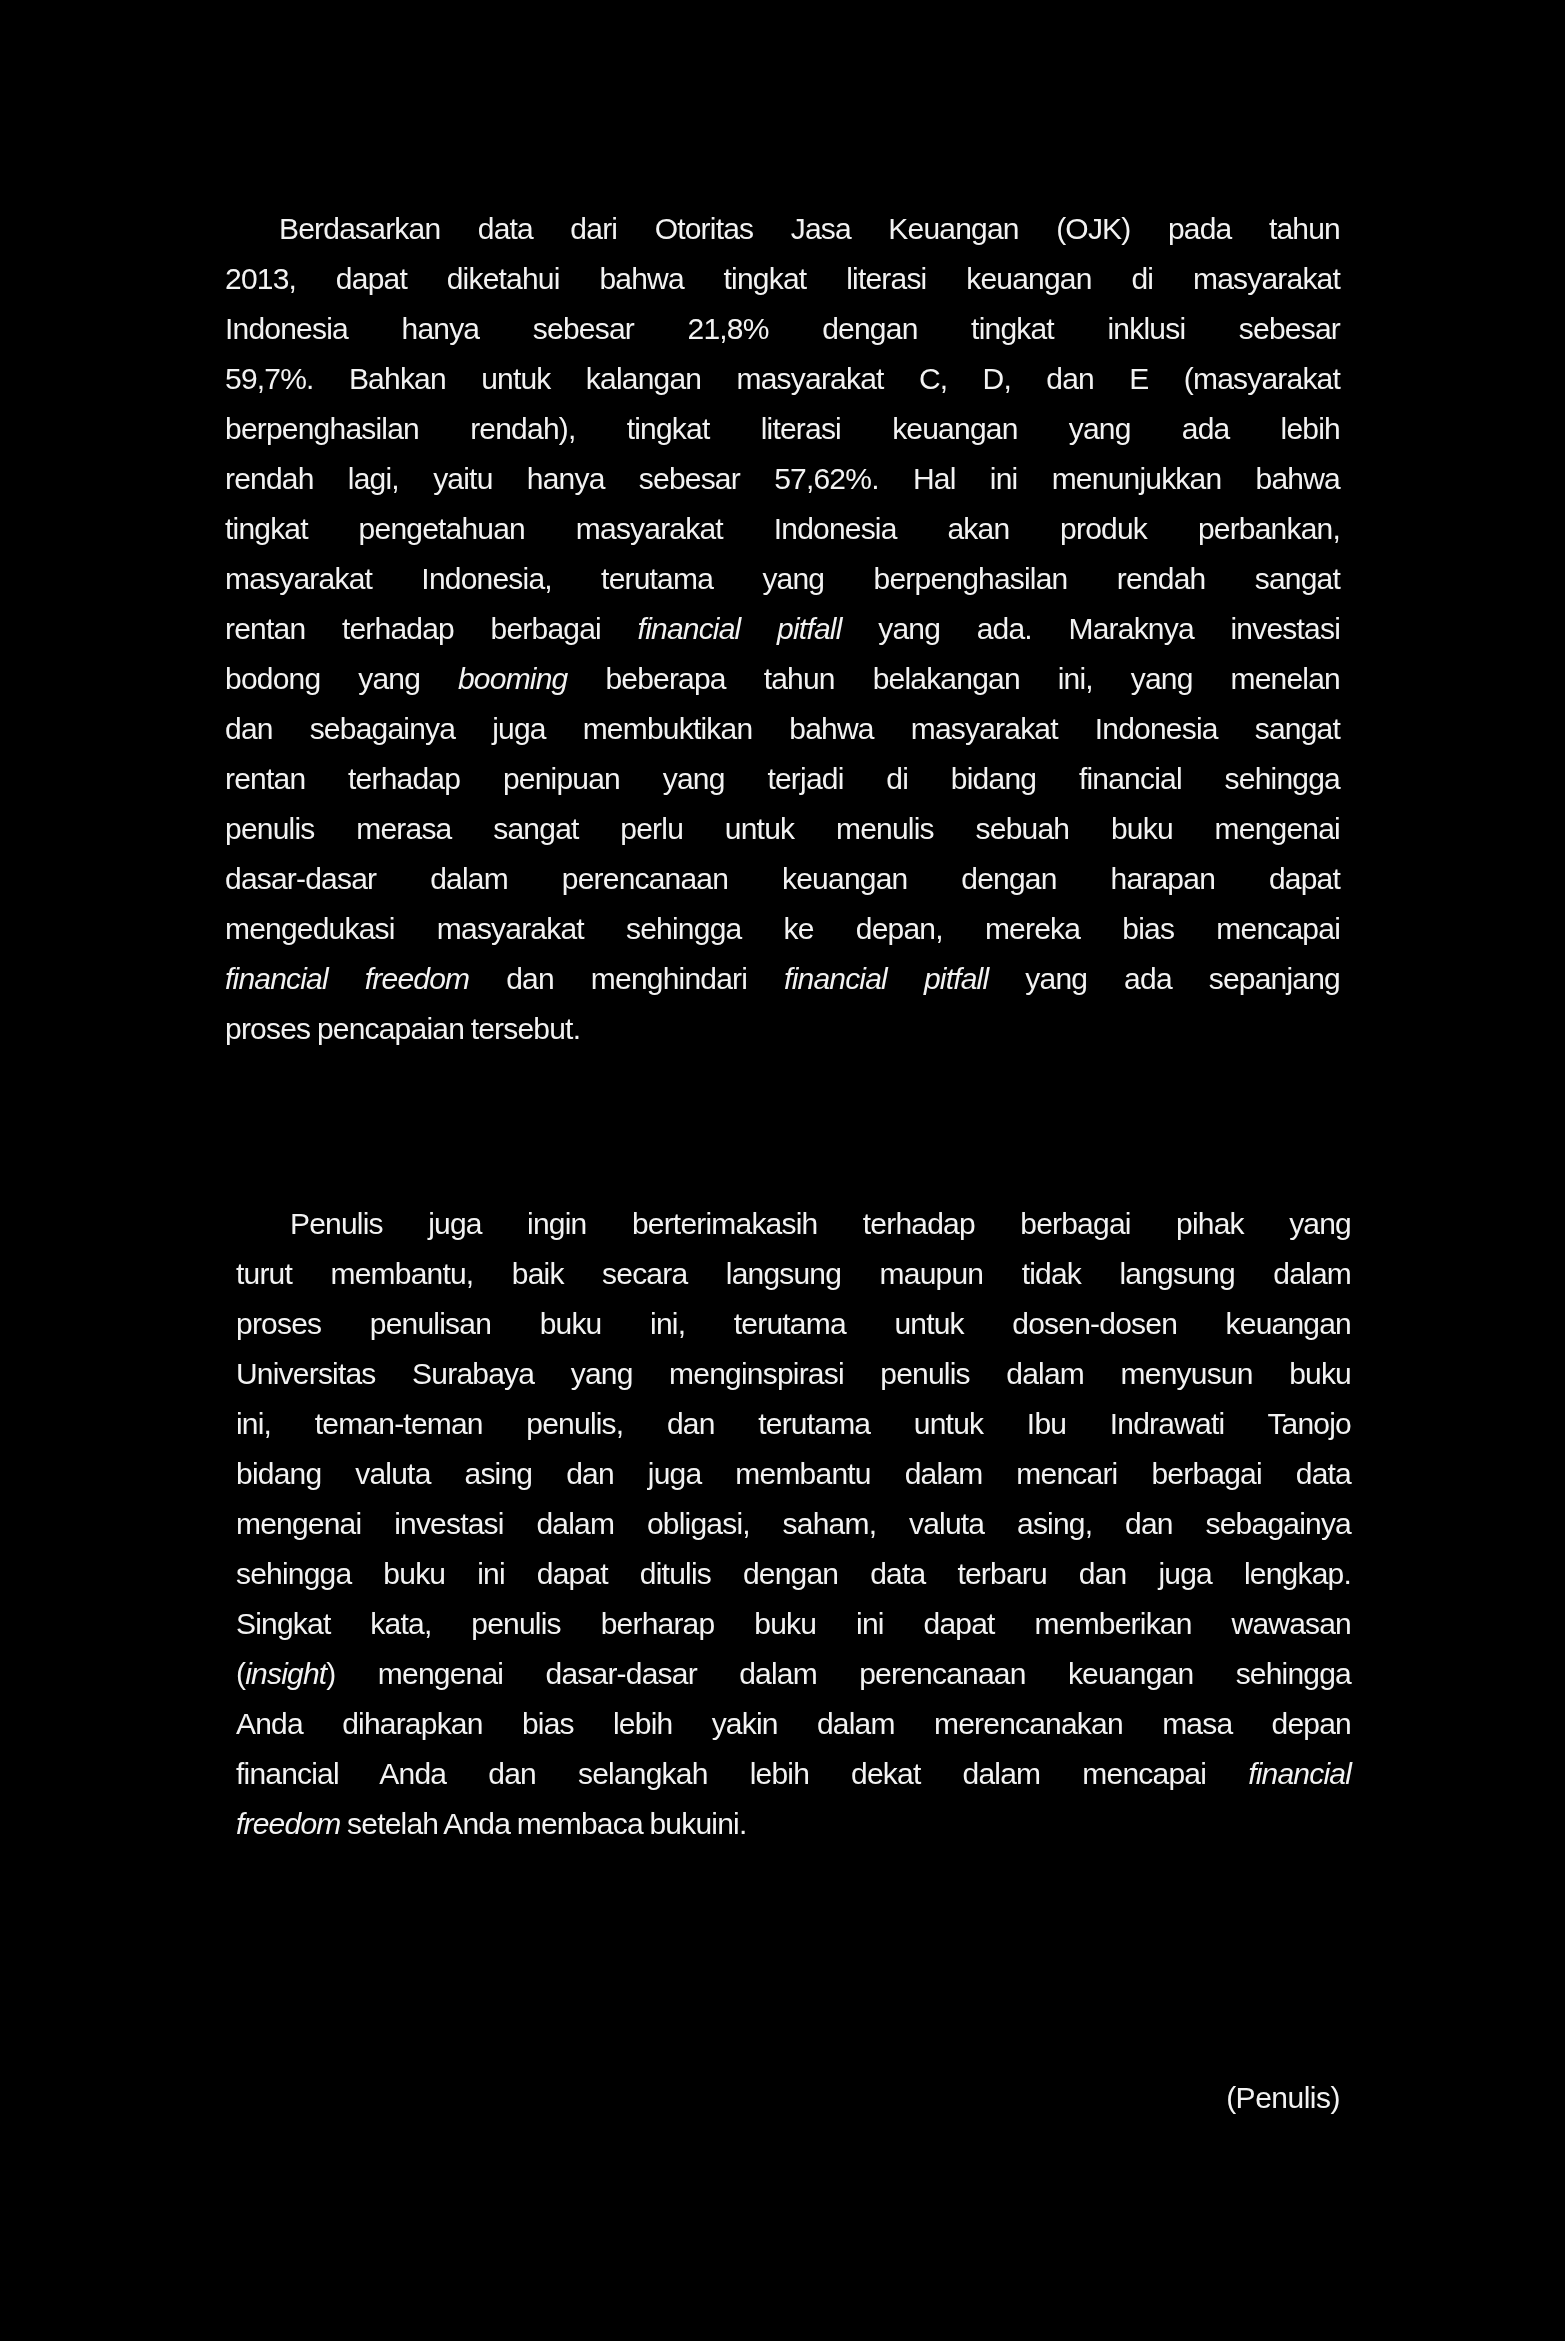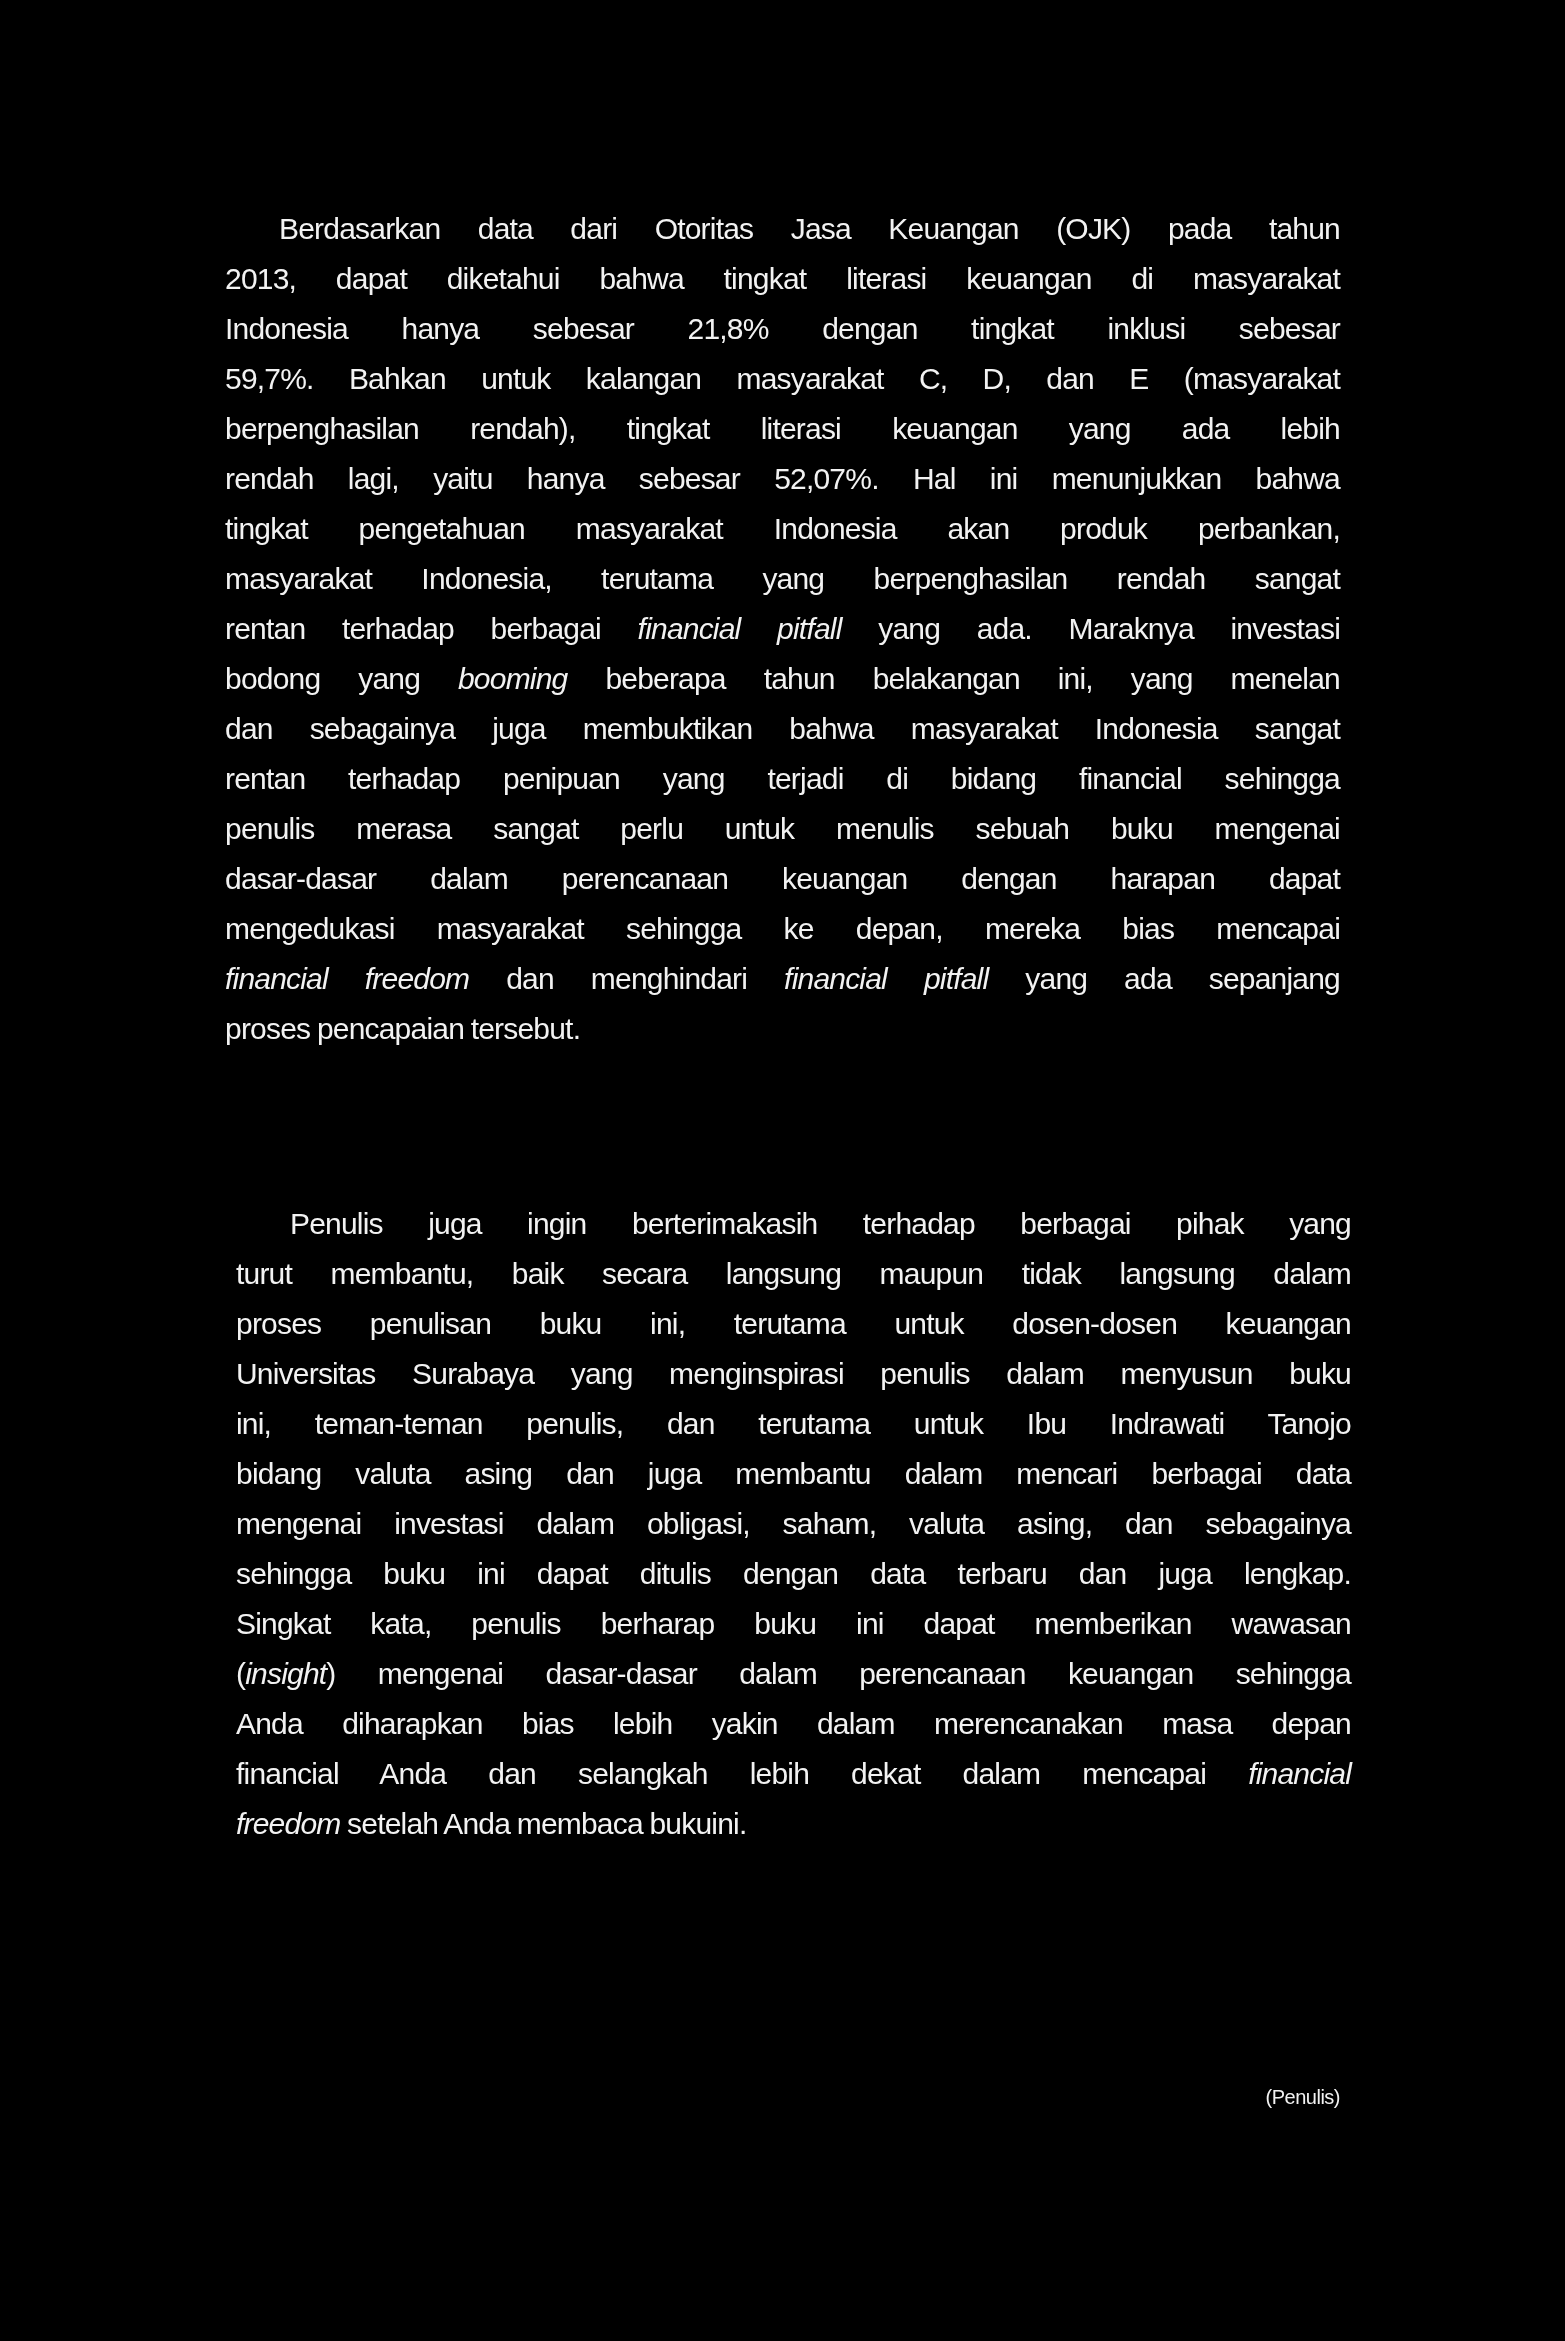--- a/index.html
+++ b/index.html
@@ -47,39 +47,39 @@
     }
     .line i, .line .em {
       font-style: italic;
     }
     #para-1 { top: 204px; }
     #para-2 { top: 1199px; margin-left: 11px; }
     .signature {
       position: absolute;
       right: 0;
       top: 2073px;
-      font-size: 20px;
+      font-size: 30px;
       letter-spacing: -0.5px;
       line-height: 49px;
       text-align: center;
       white-space: nowrap;
     }
   </style>
 </head>
 <body>
 
 <div class="page">
 
   <div class="para" id="para-1">
     <span class="line indent">Berdasarkan data dari Otoritas Jasa Keuangan (OJK) pada tahun</span>
     <span class="line">2013, dapat diketahui bahwa tingkat literasi keuangan di masyarakat</span>
     <span class="line">Indonesia hanya sebesar 21,8% dengan tingkat inklusi sebesar</span>
     <span class="line">59,7%. Bahkan untuk kalangan masyarakat C, D, dan E (masyarakat</span>
     <span class="line">berpenghasilan rendah), tingkat literasi keuangan yang ada lebih</span>
-    <span class="line">rendah lagi, yaitu hanya sebesar 52,07%. Hal ini menunjukkan bahwa</span>
+    <span class="line">rendah lagi, yaitu hanya sebesar 57,62%. Hal ini menunjukkan bahwa</span>
     <span class="line">tingkat pengetahuan masyarakat Indonesia akan produk perbankan,</span>
     <span class="line">masyarakat Indonesia, terutama yang berpenghasilan rendah sangat</span>
     <span class="line"><span>rentan terhadap berbagai </span><i>financial pitfall</i><span> yang ada. Maraknya investasi</span></span>
     <span class="line"><span>bodong yang </span><i>booming</i><span> beberapa tahun belakangan ini, yang menelan</span></span>
     <span class="line">dan sebagainya juga membuktikan bahwa masyarakat Indonesia sangat</span>
     <span class="line">rentan terhadap penipuan yang terjadi di bidang financial sehingga</span>
     <span class="line">penulis merasa sangat perlu untuk menulis sebuah buku mengenai</span>
     <span class="line">dasar-dasar dalam perencanaan keuangan dengan harapan dapat</span>
     <span class="line">mengedukasi masyarakat sehingga ke depan, mereka bias mencapai</span>
     <span class="line"><i>financial freedom</i><span> dan menghindari </span><i>financial pitfall</i><span> yang ada sepanjang</span></span>

